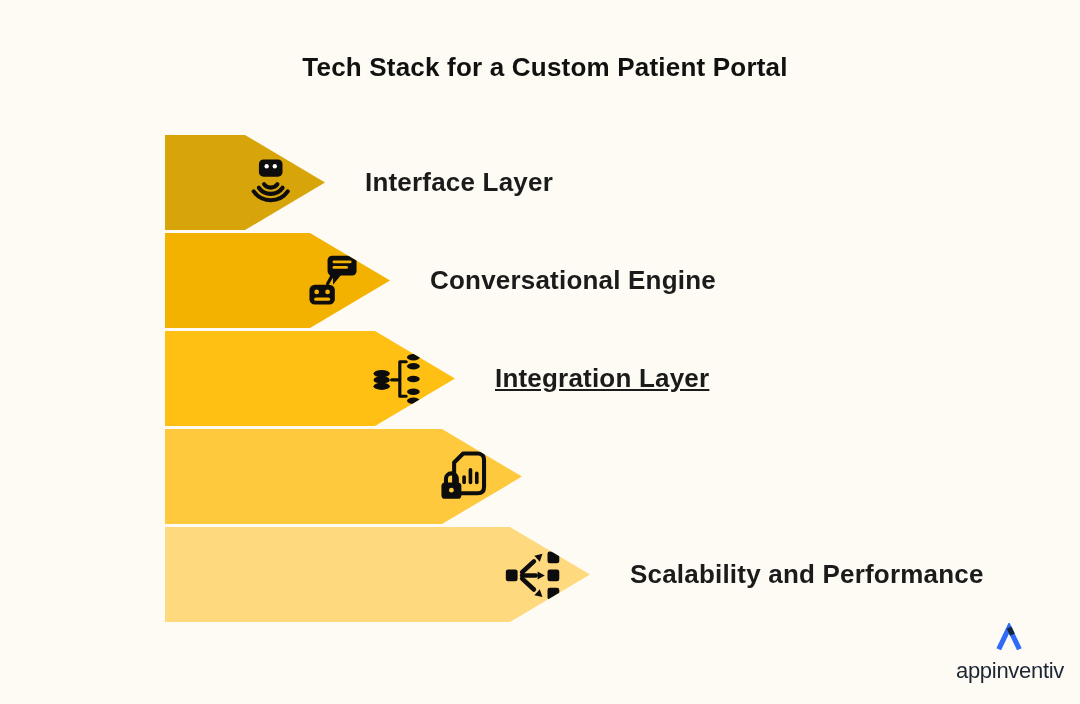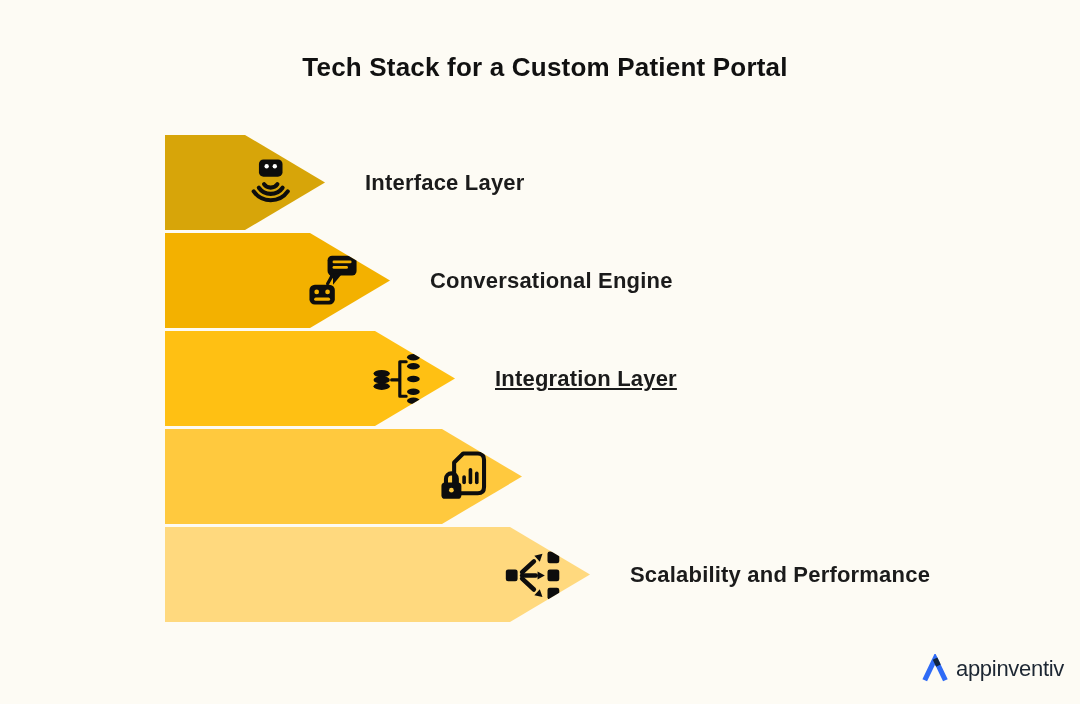--- a/index.html
+++ b/index.html
@@ -26,29 +26,29 @@
   .layer-icon{
     position:absolute;
     right:28px;top:50%;
     transform:translateY(-50%);
     width:58px;height:58px;
   }
   .layer-label{
     position:absolute;
     height:95px;
     line-height:95px;
-    font-size:22px;
+    font-size:26px;
     font-weight:700;
     letter-spacing:0.2px;
     white-space:nowrap;
   }
   .logo{
     position:absolute;
     right:26px;bottom:20px;
-    display:flex;align-items:center;gap:5px;
+    display:flex;align-items:center;gap:5px;flex-direction:column;
   }
   .logo-text{
     font-size:22px;
     font-weight:500;
     letter-spacing:-0.3px;
   }
 </style>
 </head>
 <body>
 

